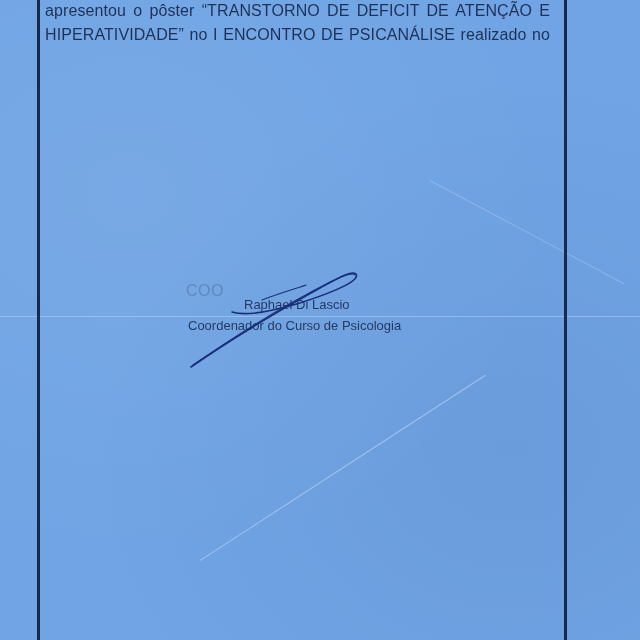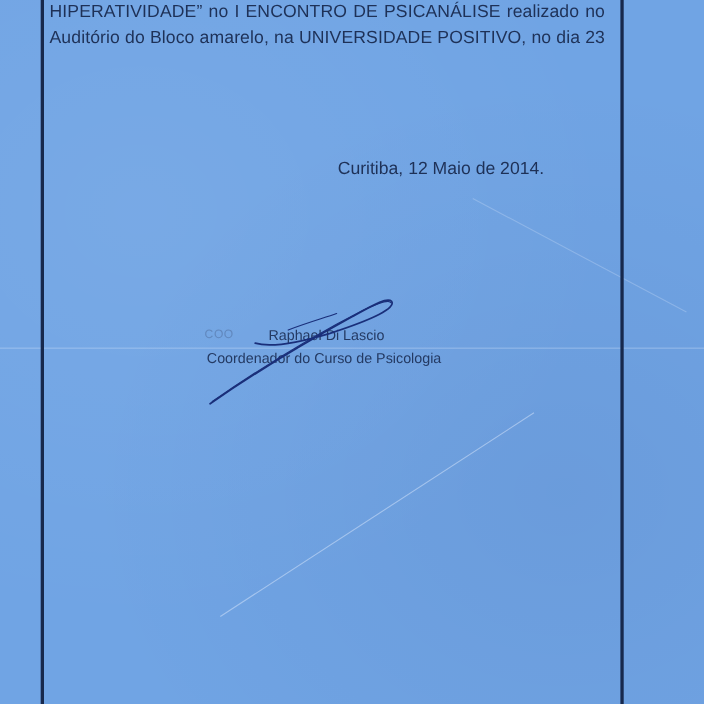--- a/index.html
+++ b/index.html
@@ -84,22 +84,22 @@
     .place-date {
       position: absolute;
       left: 307px;
       top: 145px;
       font-size: 16px;
       color: #1e3157;
     }
     .stamp-faint {
       position: absolute;
       left: 186px;
-      top: 298px;
-      font-size: 11px;
+      top: 282px;
+      font-size: 16px;
       color: rgba(60,80,120,0.35);
       letter-spacing: 0.5px;
     }
     .signer-name {
       position: absolute;
       left: 244px;
       top: 297px;
       font-size: 13px;
       color: #243a63;
     }
@@ -123,26 +123,25 @@
 <div class="page">
 
   <div class="crease crease-h"></div>
   <div class="crease crease-d1"></div>
   <div class="crease crease-d2"></div>
 
   <div class="border-line border-left"></div>
   <div class="border-line border-right"></div>
 
   <div class="body-text">
+    <span class="para-line">apresentou o pôster “TRANSTORNO DE DEFICIT DE ATENÇÃO E</span>
     <span class="para-line">HIPERATIVIDADE” no I ENCONTRO DE PSICANÁLISE realizado no</span>
-    <span class="para-line">Auditório do Bloco amarelo, na UNIVERSIDADE POSITIVO, no dia 23</span>
   </div>
 
 
-  <div class="place-date">Curitiba, 12 Maio de 2014.</div>
 
   <div class="stamp-faint">COO</div>
   <div class="signer-name">Raphael Di Lascio</div>
   <div class="signer-title">Coordenador do Curso de Psicologia</div>
 
   <svg class="signature" viewBox="0 0 640 640" xmlns="http://www.w3.org/2000/svg">
     <path d="M191 367 C 230 340, 280 310, 320 288 C 340 277, 352 270, 356 274 C 360 280, 340 290, 300 303 C 270 312, 245 316, 232 312" fill="none" stroke="#1a2f7a" stroke-width="1.6" stroke-linecap="round" stroke-linejoin="round"></path>
     <path d="M193 365 C 235 336, 285 305, 330 282 C 345 275, 353 272, 355 275" fill="none" stroke="#1a2f7a" stroke-width="1.1" stroke-linecap="round"></path>
     <path d="M262 300 C 280 293, 295 289, 306 285" fill="none" stroke="#1a2f7a" stroke-width="1.1" stroke-linecap="round"></path>
   </svg>

